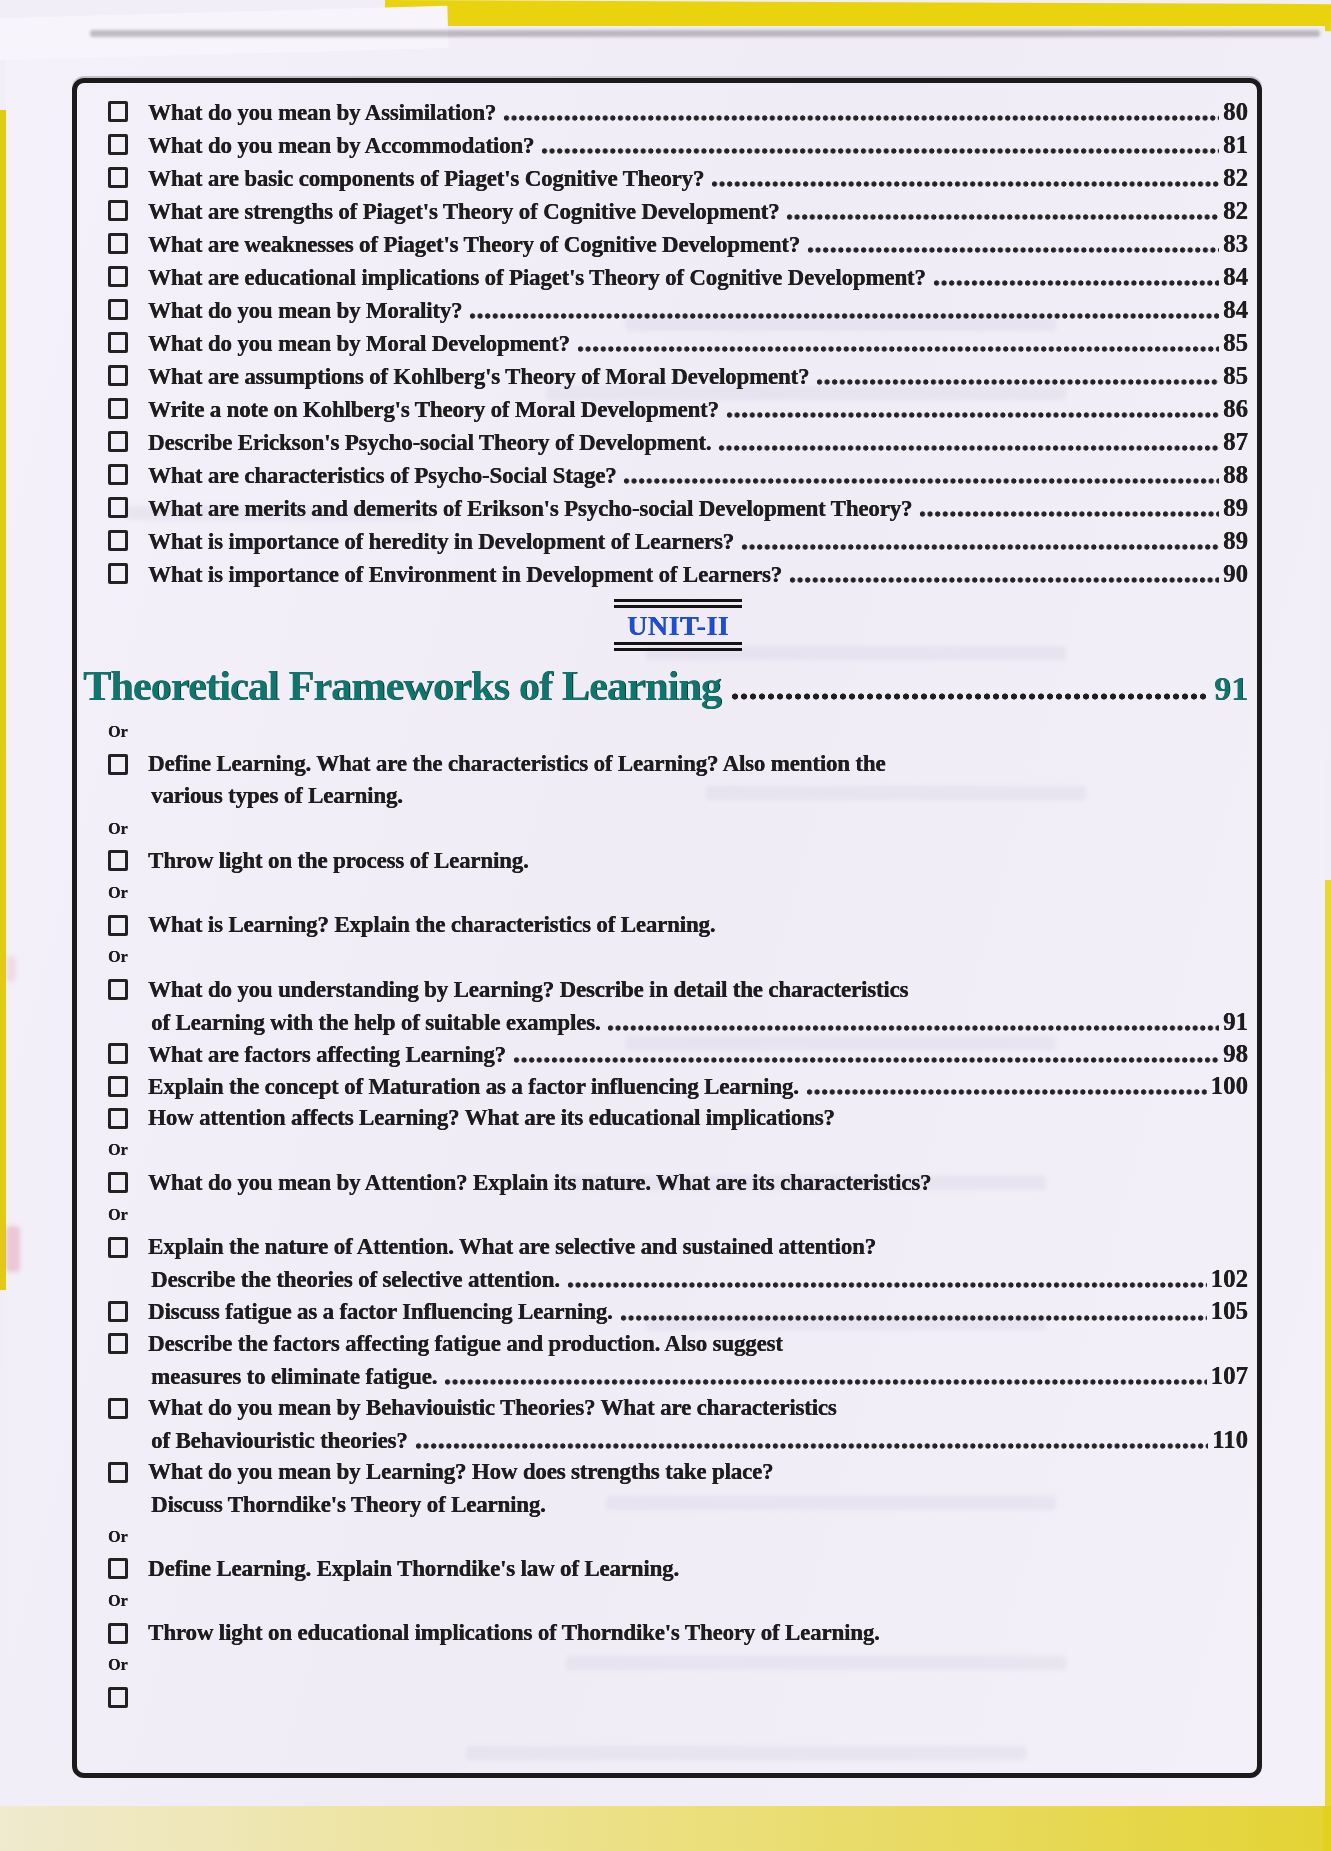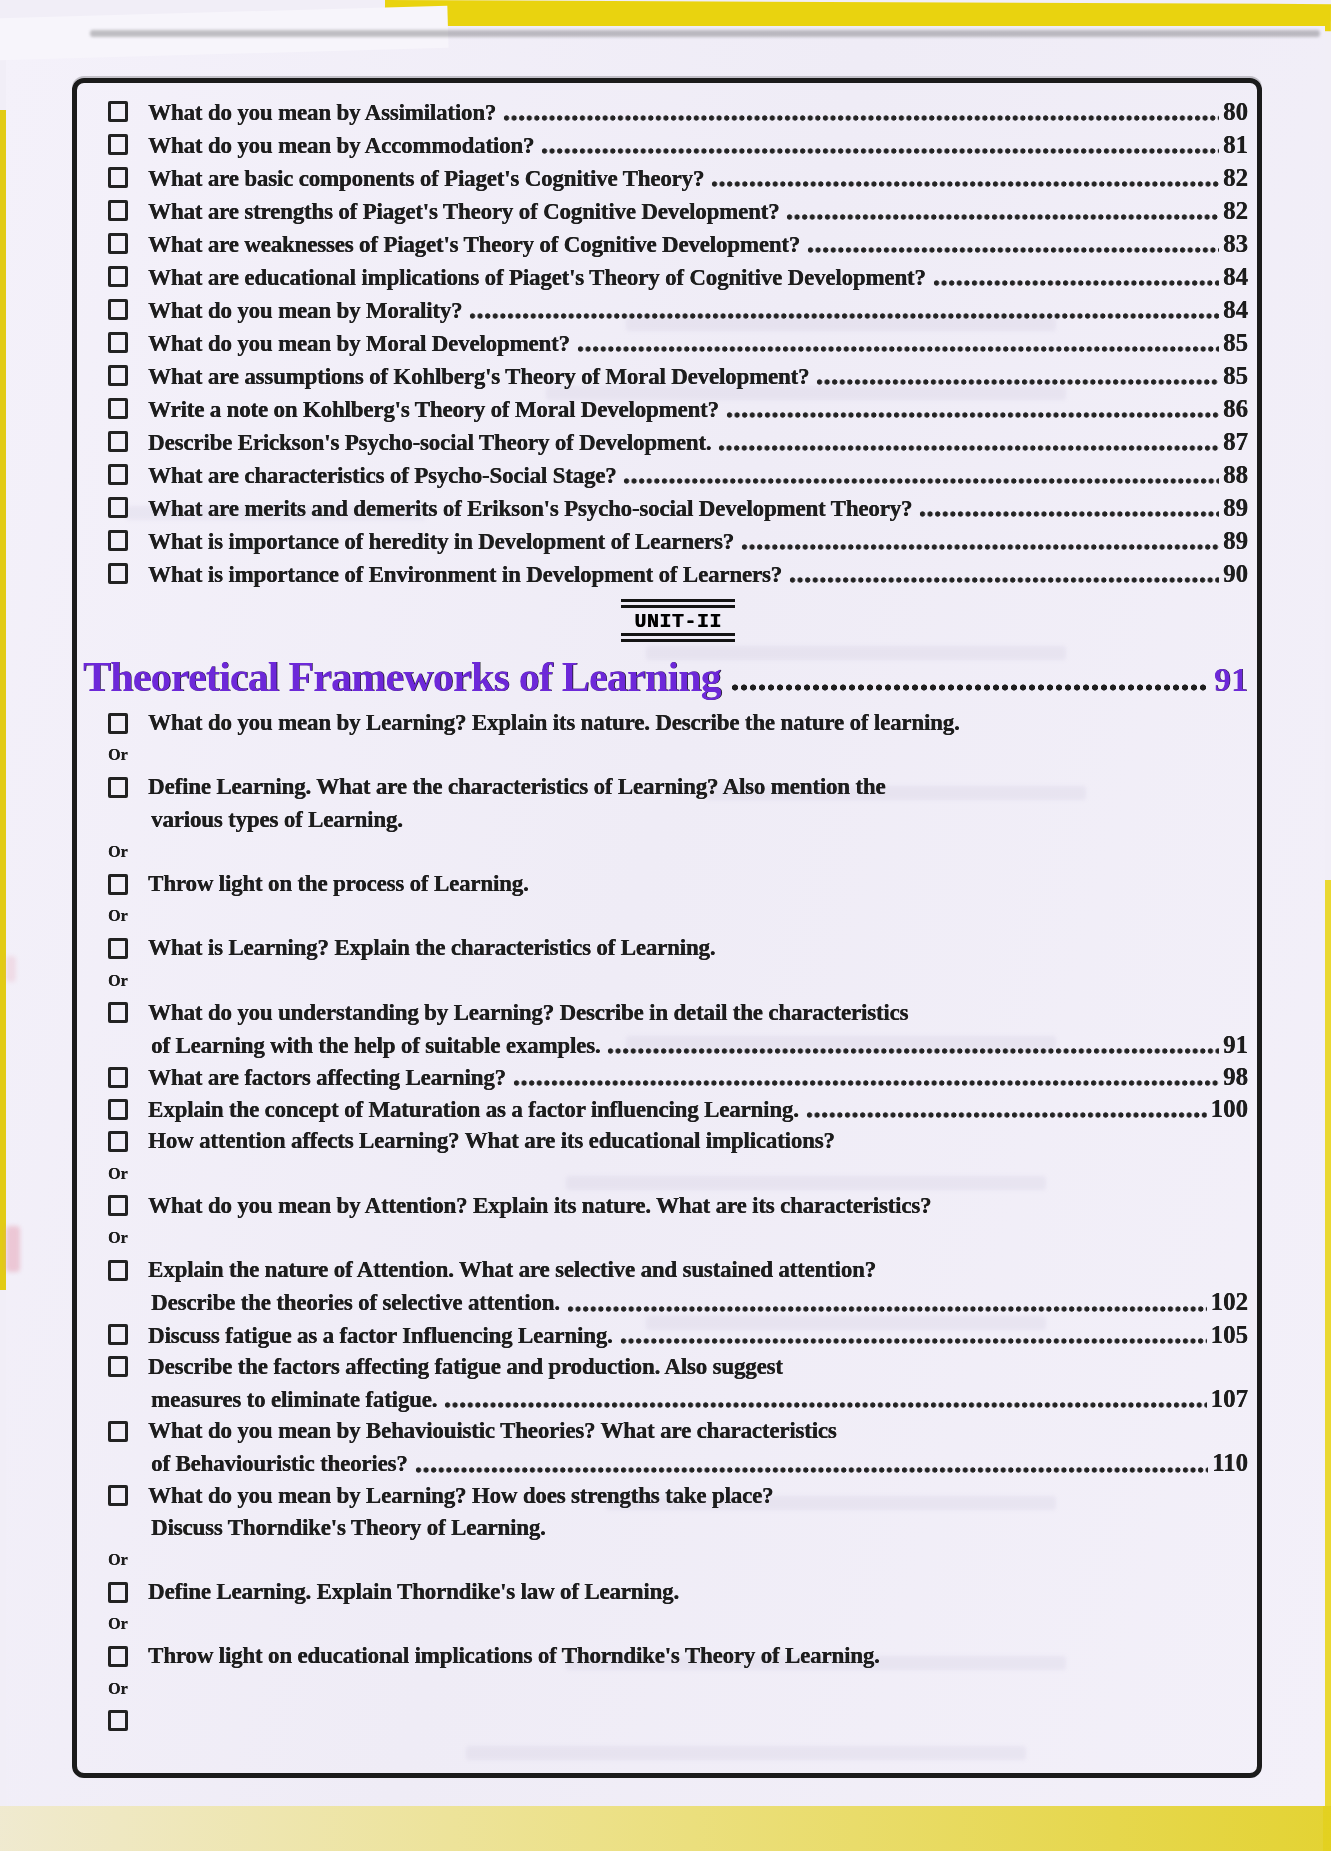--- a/index.html
+++ b/index.html
@@ -49,25 +49,25 @@
     background-image:radial-gradient(circle at 3.5px 4px,#242424 2.3px,rgba(36,36,36,0) 3px);
     background-size:7.6px 8px;background-repeat:repeat-x;background-position:left bottom;
   }
   .pnum{flex:none;font-size:25px;letter-spacing:0;}
   .or-row{height:32.2px;line-height:32.2px;text-align:left;font-size:16px;font-weight:bold;
           text-shadow:.35px 0 0 #1d1d1d;padding-right:120px;}
   
   .badge-wrap{text-align:center;margin:9px 0 11px;}
   .unit-badge{
     display:inline-block;border-top:9px double #141414;border-bottom:9px double #141414;
-    padding:2px 13px 0;font-family:Liberation Mono, monospace;font-weight:bold;
-    font-size:20px;letter-spacing:.5px;color:#000000;text-shadow:.4px 0 0 #151515;
-  }
-  
-  .heading-row{display:flex;align-items:baseline;margin:2px 0 6px -25px;font-weight:bold;color:#6d28d9;}
+    padding:2px 13px 0;font-family:Liberation Serif, serif;font-weight:bold;
+    font-size:28px;letter-spacing:.5px;color:#1d4ed8;text-shadow:.4px 0 0 #151515;
+  }
+  
+  .heading-row{display:flex;align-items:baseline;margin:2px 0 6px -25px;font-weight:bold;color:#0f766e;}
   .heading-title{font-size:42px;letter-spacing:-.8px;white-space:nowrap;text-shadow:.6px 0 0 #161616;}
   .heading-dots{
     flex:1 1 auto;min-width:40px;height:9px;align-self:flex-end;margin:0 6px 9px 10px;
     background-image:radial-gradient(circle at 4px 4.5px,#1e1e1e 2.7px,rgba(30,30,30,0) 3.4px);
     background-size:9px 9px;background-repeat:repeat-x;
   }
   .heading-page{flex:none;font-size:34px;text-shadow:.5px 0 0 #161616;}
 </style>
 </head>
 <body>
@@ -196,24 +196,20 @@
       <span class="unit-badge">UNIT-II</span>
     </div>
 
     <div class="heading-row">
       <span class="heading-title">Theoretical Frameworks of Learning</span>
       <span class="heading-dots"></span>
       <span class="heading-page">91</span>
     </div>
 
     <div class="u2">
-        <div class="row">
-          <span class="bullet"></span>
-          <span class="qtext">What do you mean by Learning? Explain its nature. Describe the nature of learning.</span>
-        </div>
         <div class="or-row">Or</div>
         <div class="row">
           <span class="bullet"></span>
           <span class="qtext">Define Learning. What are the characteristics of Learning? Also mention the</span>
         </div>
         <div class="row">
           <span class="spacer"></span>
           <span class="qtext">various types of Learning.</span>
         </div>
         <div class="or-row">Or</div>

